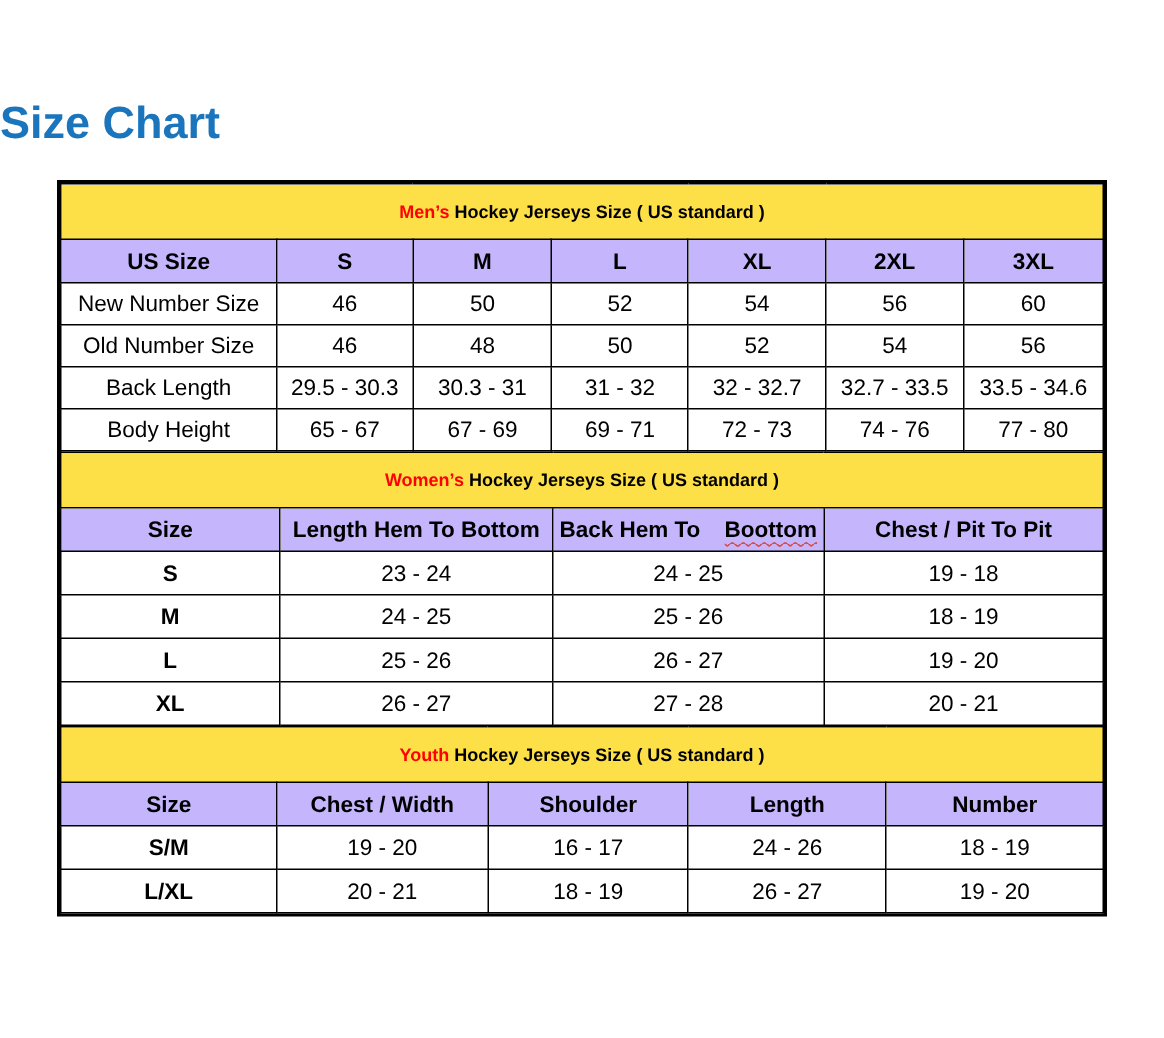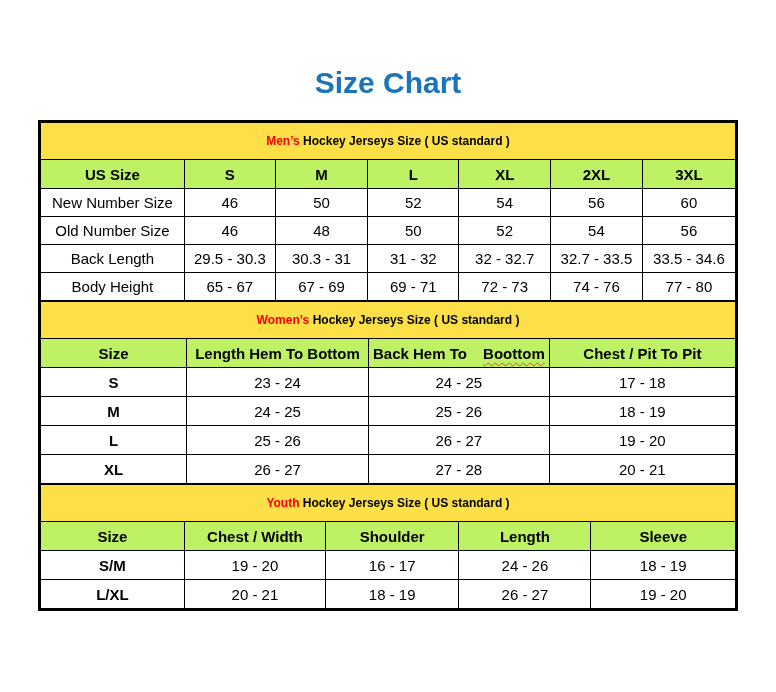--- a/index.html
+++ b/index.html
@@ -10,21 +10,21 @@
     width: 776px;
     height: 692px;
     background: #ffffff;
     overflow: hidden;
   }
   .page-title {
     position: absolute;
     top: 66px;
     left: 0;
     width: 100%;
-    text-align: center;
+    text-align: left;
     font-size: 30px;
     font-weight: bold;
     color: #1b75bc;
     letter-spacing: 0px;
   }
   .tables-wrap {
     position: absolute;
     left: 38px;
     top: 120px;
     width: 700px;
@@ -47,21 +47,21 @@
   .sec-title-row td {
     height: 37px;
     background: #fde047;
     font-weight: bold;
     font-size: 12px;
   }
   .accent { color: #ff0000; }
   .col-head-row th {
     height: 29px;
     font-weight: bold;
-    background: #bef264;
+    background: #c4b5fd;
   }
   .data-row td { height: 28px; font-weight: normal; background: #ffffff; }
   .data-row-tall td { height: 29px; }
   .row-label-bold { font-weight: bold !important; }
   .misspell {
     text-decoration-line: underline;
     text-decoration-style: wavy;
     text-decoration-color: #d84a3f;
     text-decoration-thickness: 1px;
     text-underline-offset: 3px;
@@ -153,21 +153,21 @@
       <tr class="col-head-row">
         <th><span>Size</span></th>
         <th><span>Length Hem To Bottom</span></th>
         <th><span>Back Hem To </span><span class="misspell">Boottom</span></th>
         <th><span>Chest / Pit To Pit</span></th>
       </tr>
       <tr class="data-row data-row-tall">
         <td class="row-label-bold">S</td>
         <td>23 - 24</td>
         <td>24 - 25</td>
-        <td>17 - 18</td>
+        <td>19 - 18</td>
       </tr>
       <tr class="data-row data-row-tall">
         <td class="row-label-bold">M</td>
         <td>24 - 25</td>
         <td>25 - 26</td>
         <td>18 - 19</td>
       </tr>
       <tr class="data-row data-row-tall">
         <td class="row-label-bold">L</td>
         <td>25 - 26</td>
@@ -193,21 +193,21 @@
       </colgroup>
       <tbody>
           <tr class="sec-title-row">
         <td colspan="5"><span class="accent">Youth</span><span> Hockey Jerseys Size ( US standard )</span></td>
       </tr>
       <tr class="col-head-row">
         <th>Size</th>
         <th>Chest / Width</th>
         <th>Shoulder</th>
         <th>Length</th>
-        <th>Sleeve</th>
+        <th>Number</th>
       </tr>
       <tr class="data-row data-row-tall">
         <td class="row-label-bold">S/M</td>
         <td>19 - 20</td>
         <td>16 - 17</td>
         <td>24 - 26</td>
         <td>18 - 19</td>
       </tr>
       <tr class="data-row data-row-tall">
         <td class="row-label-bold">L/XL</td>

